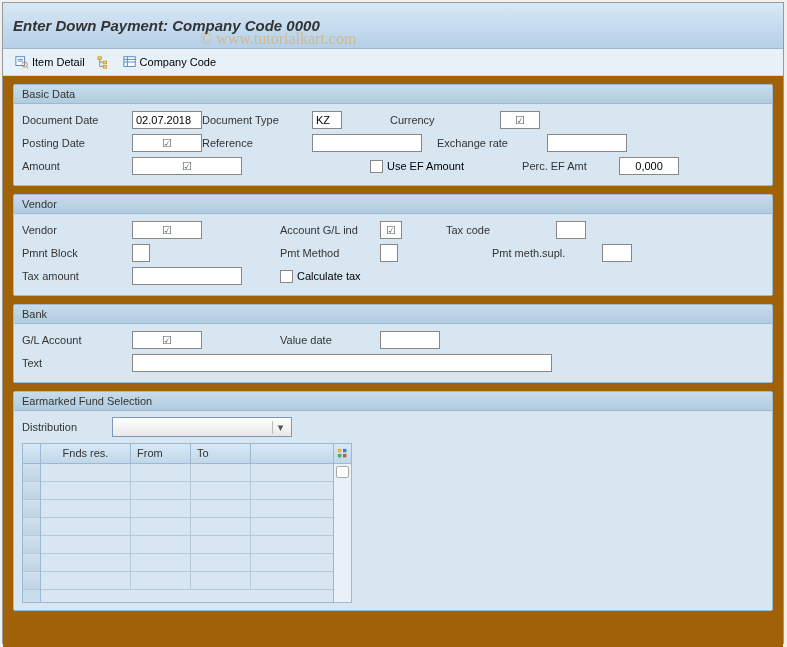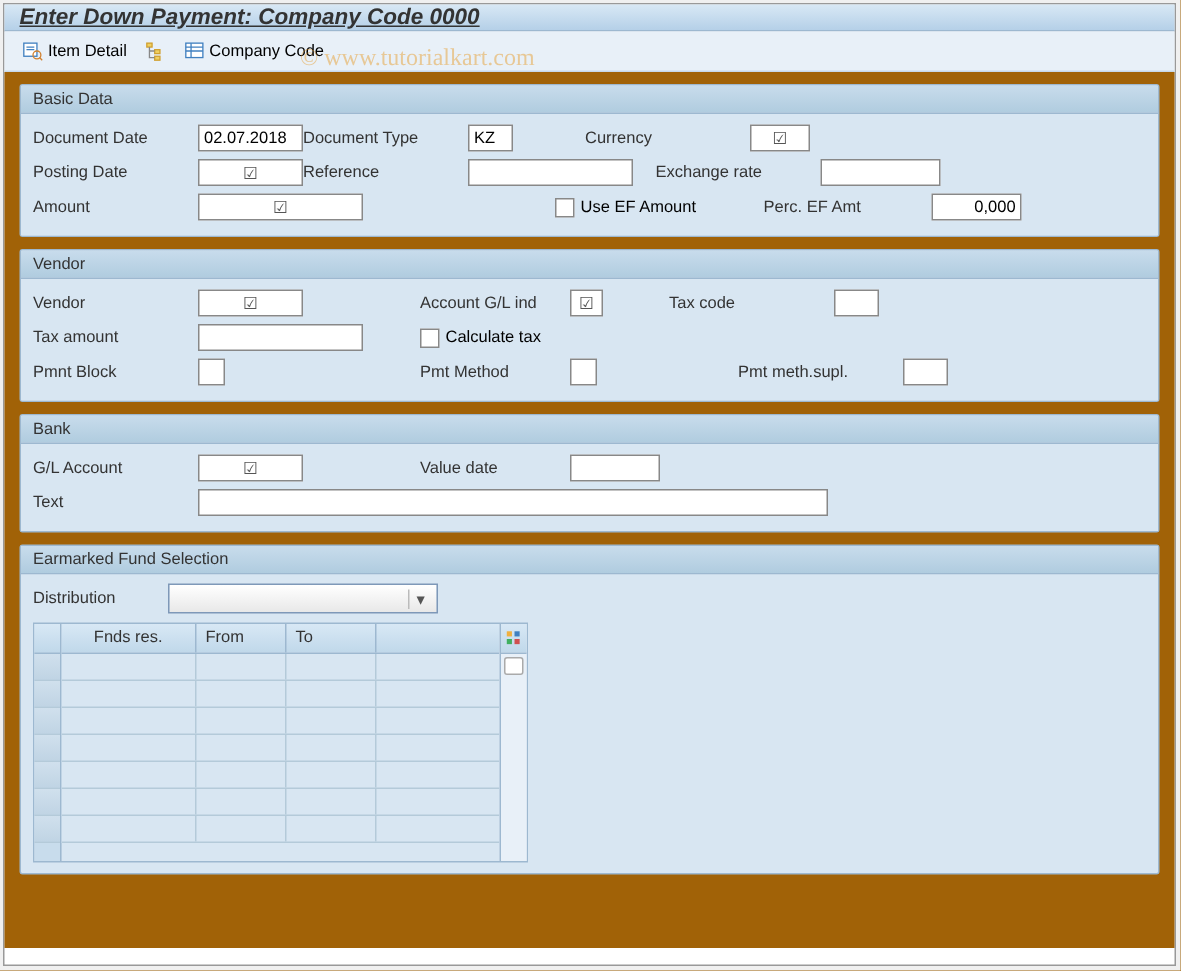--- a/index.html
+++ b/index.html
@@ -13,27 +13,26 @@
     }
     .window {
       background: #fff;
       border: 1px solid #999;
       width: 782px;
       height: 642px;
       margin: 2px;
     }
     .title-bar {
       background: linear-gradient(to bottom, #d8e8f5 0%, #b5d0e8 100%);
-      padding: 0 10px;
+      padding: 14px 10px;
       font-size: 15px;
       font-weight: bold;
       font-style: italic;
       color: #333;
       border-bottom: 1px solid #9db8d0;
-      text-decoration: underline;
     }
     .toolbar {
       background: #e8f0f8;
       padding: 4px 8px;
       border-bottom: 1px solid #c8d8e8;
       display: flex;
       align-items: center;
       gap: 4px;
     }
     .toolbar-btn {
@@ -302,55 +301,55 @@
           <input class="field-input w80" style="">
         </div>
         <div class="field-row">
           <span class="field-label">Amount</span>
           <span class="required-mark" style="width:110px"></span>
           <span style="width:128px"></span>
           <span class="checkbox-wrap">
             <span class="checkbox"></span>
             <span>Use EF Amount</span>
           </span>
-          <span class="field-label" style="margin-left:45px;width:112px">Perc. EF Amt</span>
-          <input class="field-input w60" style="text-align: right;" value="0,000">
+          <span class="field-label" style="margin-left:58px;width:97px">Perc. EF Amt</span>
+          <input class="field-input w60" style="text-align: center;" value="0,000">
         </div>
       </div>
     </div>
 
     <div class="group-box">
       <div class="group-title">Vendor</div>
       <div class="group-body">
         <div class="field-row">
           <span class="field-label">Vendor</span>
           <span class="required-mark" style="width:70px"></span>
           <span style="width:78px"></span>
           <span class="field-label" style="width:100px">Account G/L ind</span>
           <span class="required-mark small"></span>
           <span class="field-label" style="margin-left:44px;width:110px">Tax code</span>
           <input class="field-input w30" style="">
         </div>
         <div class="field-row">
+          <span class="field-label">Pmnt Block</span>
+          <input class="field-input" style="width: 18px;">
+          <span style="width:130px"></span>
+          <span class="field-label" style="width:100px">Pmt Method</span>
+          <input class="field-input" style="width: 18px;">
+          <span class="field-label" style="margin-left:94px;width:110px">Pmt meth.supl.</span>
+          <input class="field-input w30" style="">
+        </div>
+        <div class="field-row">
           <span class="field-label">Tax amount</span>
           <input class="field-input w110" style="">
           <span style="width:38px"></span>
           <span class="checkbox-wrap">
             <span class="checkbox"></span>
             <span>Calculate tax</span>
           </span>
-        </div>
-        <div class="field-row">
-          <span class="field-label">Pmnt Block</span>
-          <input class="field-input" style="width: 18px;">
-          <span style="width:130px"></span>
-          <span class="field-label" style="width:100px">Pmt Method</span>
-          <input class="field-input" style="width: 18px;">
-          <span class="field-label" style="margin-left:94px;width:110px">Pmt meth.supl.</span>
-          <input class="field-input w30" style="">
         </div>
       </div>
     </div>
 
     <div class="group-box">
       <div class="group-title">Bank</div>
       <div class="group-body">
         <div class="field-row">
           <span class="field-label">G/L Account</span>
           <span class="required-mark" style="width:70px"></span>

